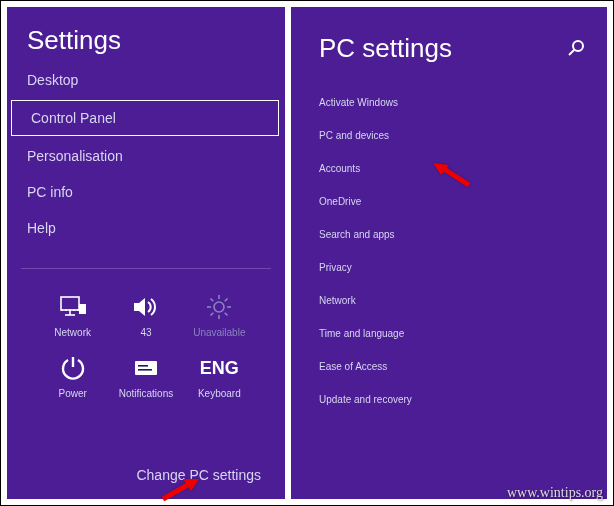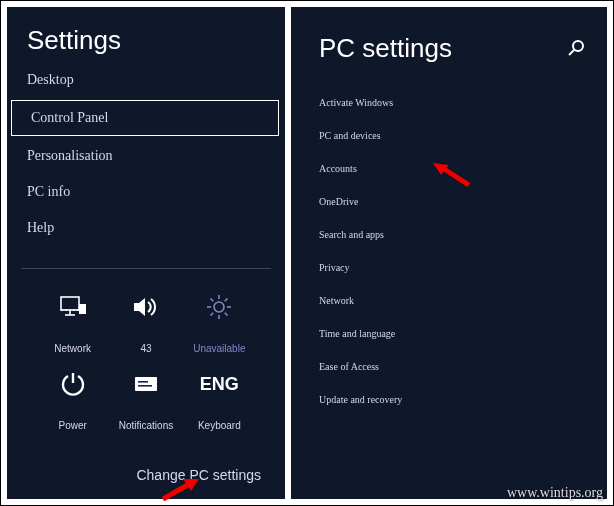--- a/index.html
+++ b/index.html
@@ -13,21 +13,21 @@
     border: 1px solid #000;
   }
   .container {
     display: flex;
     width: 100%;
     height: 100%;
     padding: 6px;
     gap: 6px;
   }
   .panel {
-    background: #0f172a;
+    background: #4c1d95;
     color: #fff;
     position: relative;
   }
   .panel-left {
     width: 278px;
     height: 492px;
     padding: 18px 0 0 0;
   }
   .panel-right {
     flex: 1;
@@ -45,21 +45,20 @@
     font-weight: 300;
     color: #fff;
     margin-bottom: 22px;
   }
   .list-item {
     font-size: 14px;
     color: #d8d6f0;
     padding: 10px 0 10px 20px;
     cursor: pointer;
     font-weight: 400;
-    font-family: Liberation Serif, serif;
   }
   .list-item.selected {
     border: 1px solid #fff;
     padding: 9px 16px 9px 19px;
     margin: 2px 6px 2px 4px;
   }
   .pc-list .list-item {
     padding: 11px 0 11px 0;
     font-size: 10px;
   }
@@ -79,21 +78,21 @@
     color: #fff;
     cursor: pointer;
     padding: 4px 0;
   }
   .tile-icon {
     width: 32px;
     height: 32px;
     display: flex;
     align-items: center;
     justify-content: center;
-    margin-bottom: 20px;
+    margin-bottom: 4px;
   }
   .tile-label {
     font-size: 10px;
     color: #d8d6f0;
     text-align: center;
   }
   .tile-text-icon {
     font-size: 18px;
     font-weight: 600;
     color: #fff;

